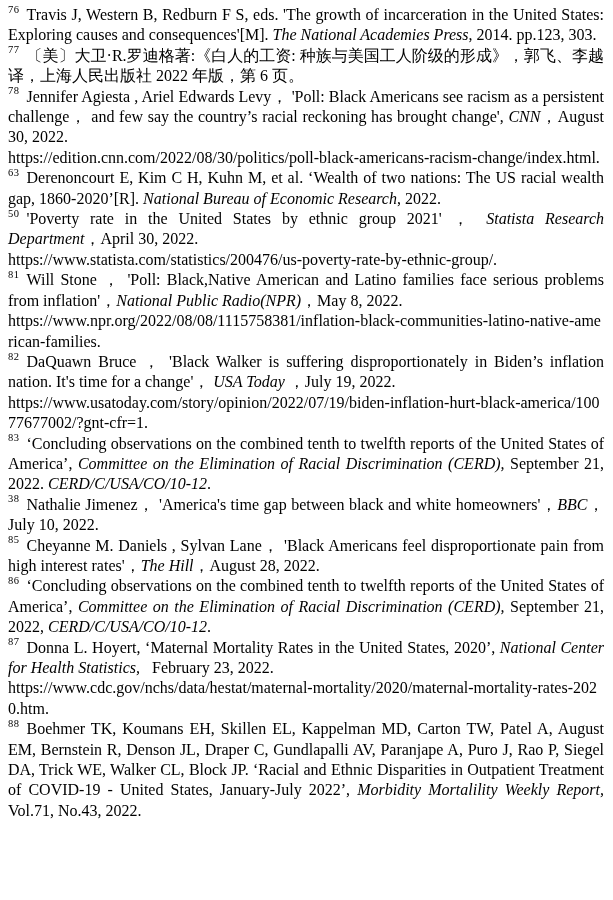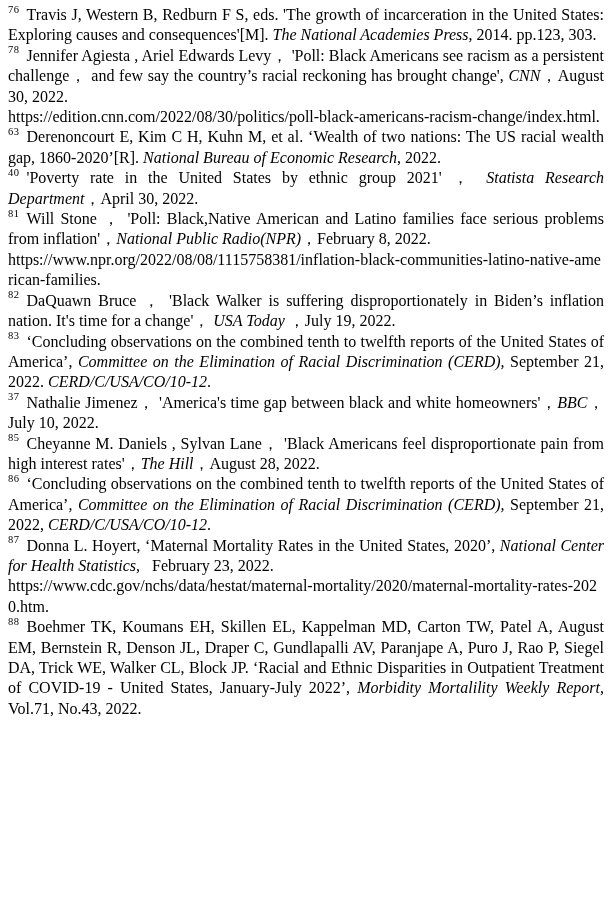--- a/index.html
+++ b/index.html
@@ -34,24 +34,25 @@
     letter-spacing: 0.5px;
   }
   .footnote .i { font-style: italic; }
   .footnote .url { word-break: break-all; }
 </style>
 </head>
 <body>
 
 <div class="page" id="references-page">
     <div class="footnote"><sup class="marker">76</sup><span>Travis J, Western B, Redburn F S, eds. 'The growth of incarceration in the United States: Exploring causes and consequences'[M]. </span><span class="i">The National Academies Press</span><span>, 2014. pp.123, 303.</span></div>
+    <div class="footnote"><sup class="marker">77</sup><span>〔美〕大卫·R.罗迪格著:《白人的工资: 种族与美国工人阶级的形成》，郭飞、李越译，上海人民出版社 2022 年版，第 6 页。</span></div>
     <div class="footnote"><sup class="marker">78</sup><span>Jennifer Agiesta , Ariel Edwards Levy， 'Poll: Black Americans see racism as a persistent challenge， and few say the country’s racial reckoning has brought change', </span><span class="i">CNN</span><span>，August 30, 2022.</span><br><span class="url">https://edition.cnn.com/2022/08/30/politics/poll-black-americans-racism-change/index.html.</span></div>
     <div class="footnote"><sup class="marker">63</sup><span>Derenoncourt E, Kim C H, Kuhn M, et al. ‘Wealth of two nations: The US racial wealth gap, 1860-2020’[R]. </span><span class="i">National Bureau of Economic Research</span><span>, 2022.</span></div>
-    <div class="footnote"><sup class="marker">40</sup><span>'Poverty rate in the United States by ethnic group 2021' ， </span><span class="i">Statista Research Department</span><span>，April 30, 2022.</span><br></div>
-    <div class="footnote"><sup class="marker">81</sup><span>Will Stone ， 'Poll: Black,Native American and Latino families face serious problems from inflation'，</span><span class="i">National Public Radio(NPR)</span><span>，February 8, 2022.</span><br><span class="url">https://www.npr.org/2022/08/08/1115758381/inflation-black-communities-latino-native-american-families.</span></div>
-    <div class="footnote"><sup class="marker">82</sup><span>DaQuawn Bruce ， 'Black Walker is suffering disproportionately in Biden’s inflation nation. It's time for a change'， </span><span class="i">USA Today</span><span> ，July 19, 2022.</span><br></div>
+    <div class="footnote"><sup class="marker">50</sup><span>'Poverty rate in the United States by ethnic group 2021' ， </span><span class="i">Statista Research Department</span><span>，April 30, 2022.</span><br><span class="url">https://www.statista.com/statistics/200476/us-poverty-rate-by-ethnic-group/.</span></div>
+    <div class="footnote"><sup class="marker">81</sup><span>Will Stone ， 'Poll: Black,Native American and Latino families face serious problems from inflation'，</span><span class="i">National Public Radio(NPR)</span><span>，May 8, 2022.</span><br><span class="url">https://www.npr.org/2022/08/08/1115758381/inflation-black-communities-latino-native-american-families.</span></div>
+    <div class="footnote"><sup class="marker">82</sup><span>DaQuawn Bruce ， 'Black Walker is suffering disproportionately in Biden’s inflation nation. It's time for a change'， </span><span class="i">USA Today</span><span> ，July 19, 2022.</span><br><span class="url">https://www.usatoday.com/story/opinion/2022/07/19/biden-inflation-hurt-black-america/10077677002/?gnt-cfr=1.</span></div>
     <div class="footnote"><sup class="marker">83</sup><span>‘Concluding observations on the combined tenth to twelfth reports of the United States of America’, </span><span class="i">Committee on the Elimination of Racial Discrimination (CERD),</span><span> September 21, 2022. </span><span class="i">CERD/C/USA/CO/10-12</span><span>.</span></div>
-    <div class="footnote"><sup class="marker">37</sup><span>Nathalie Jimenez， 'America's time gap between black and white homeowners'，</span><span class="i">BBC</span><span>，July 10, 2022.</span><br></div>
+    <div class="footnote"><sup class="marker">38</sup><span>Nathalie Jimenez， 'America's time gap between black and white homeowners'，</span><span class="i">BBC</span><span>，July 10, 2022.</span><br></div>
     <div class="footnote"><sup class="marker">85</sup><span>Cheyanne M. Daniels , Sylvan Lane， 'Black Americans feel disproportionate pain from high interest rates'，</span><span class="i">The Hill</span><span>，August 28, 2022.</span><br></div>
     <div class="footnote"><sup class="marker">86</sup><span>‘Concluding observations on the combined tenth to twelfth reports of the United States of America’, </span><span class="i">Committee on the Elimination of Racial Discrimination (CERD),</span><span> September 21, 2022, </span><span class="i">CERD/C/USA/CO/10-12</span><span>.</span></div>
     <div class="footnote"><sup class="marker">87</sup><span>Donna L. Hoyert, ‘Maternal Mortality Rates in the United States, 2020’, </span><span class="i">National Center for Health Statistics,</span><span> &nbsp; February 23, 2022.</span><br><span class="url">https://www.cdc.gov/nchs/data/hestat/maternal-mortality/2020/maternal-mortality-rates-2020.htm.</span></div>
     <div class="footnote"><sup class="marker">88</sup><span>Boehmer TK, Koumans EH, Skillen EL, Kappelman MD, Carton TW, Patel A, August EM, Bernstein R, Denson JL, Draper C, Gundlapalli AV, Paranjape A, Puro J, Rao P, Siegel DA, Trick WE, Walker CL, Block JP. ‘Racial and Ethnic Disparities in Outpatient Treatment of COVID-19 - United States, January-July 2022’, </span><span class="i">Morbidity Mortalility Weekly Report,</span><span> Vol.71, No.43, 2022.</span></div>
   </div>
 
 </body></html>

